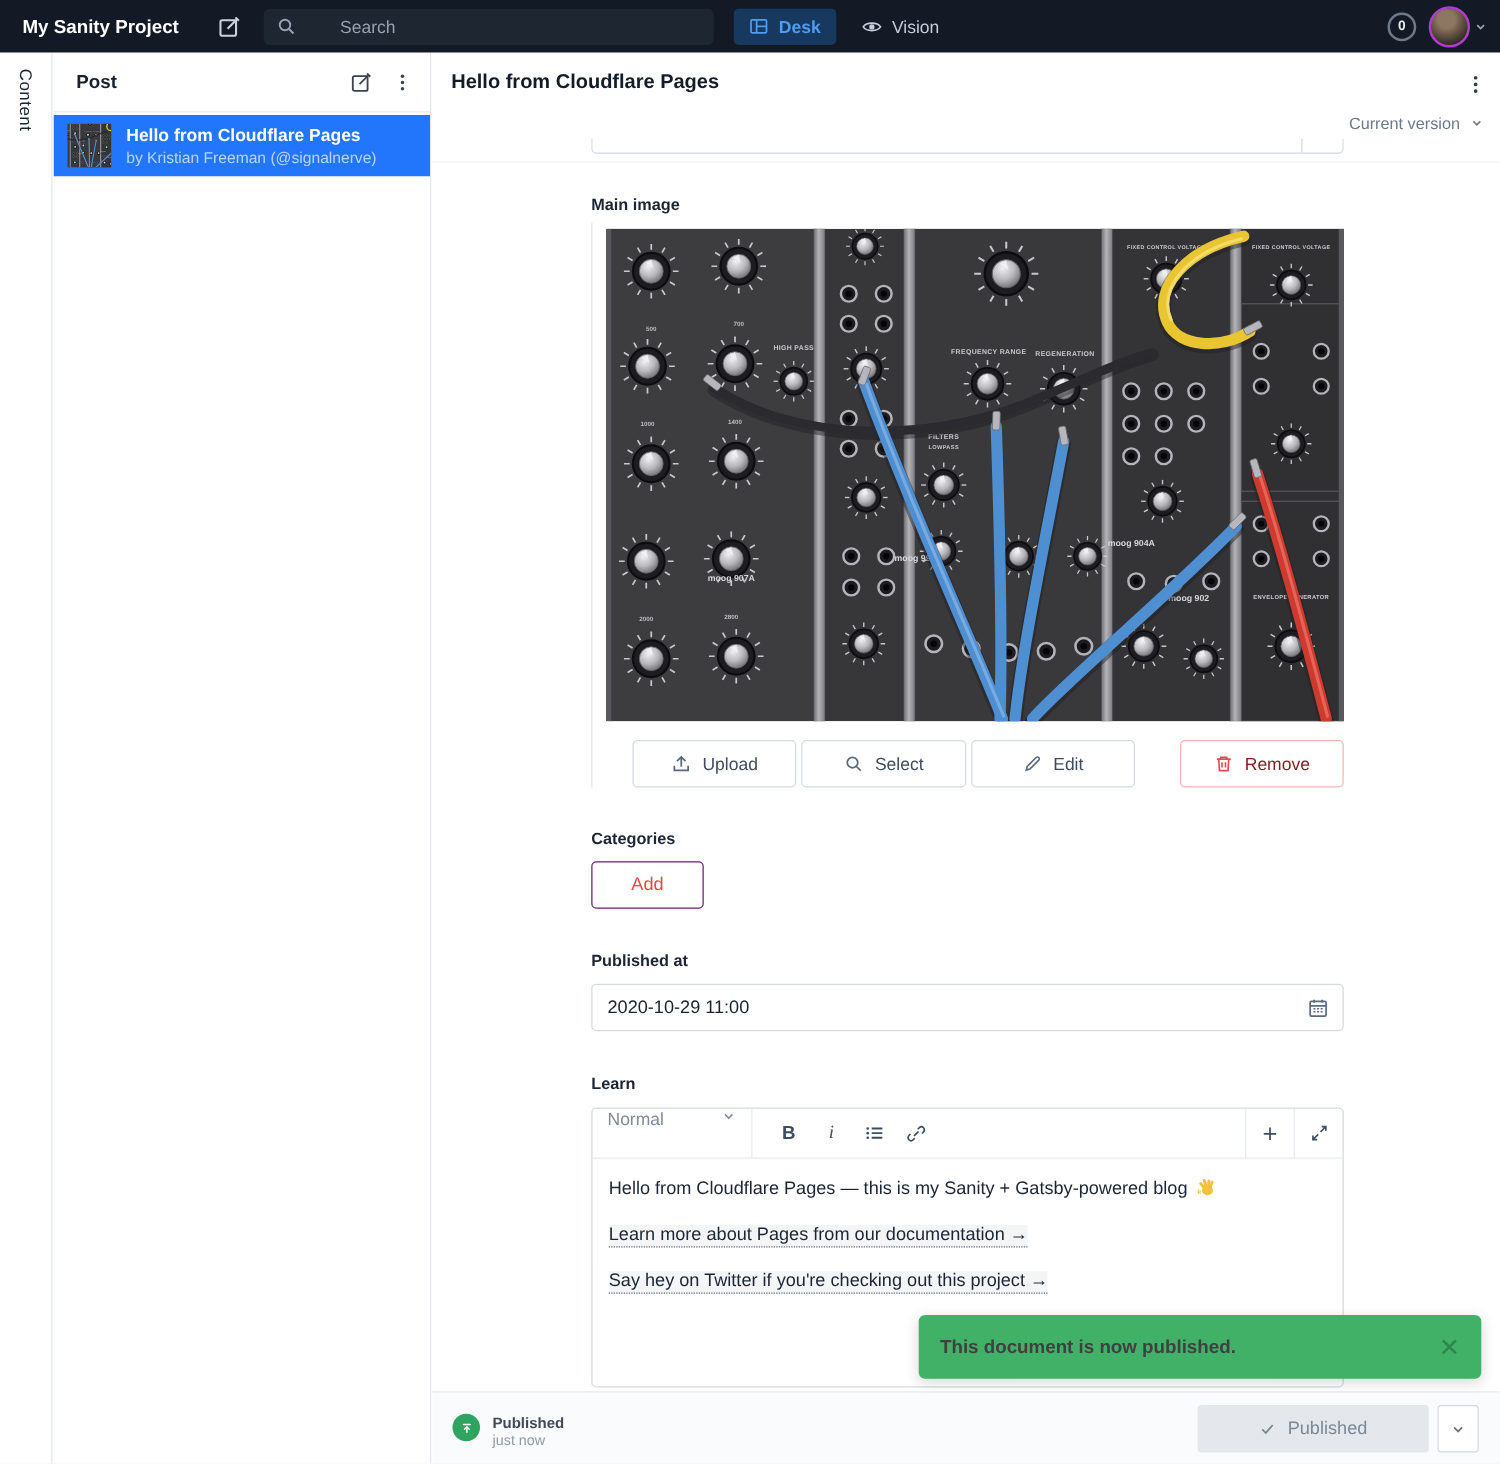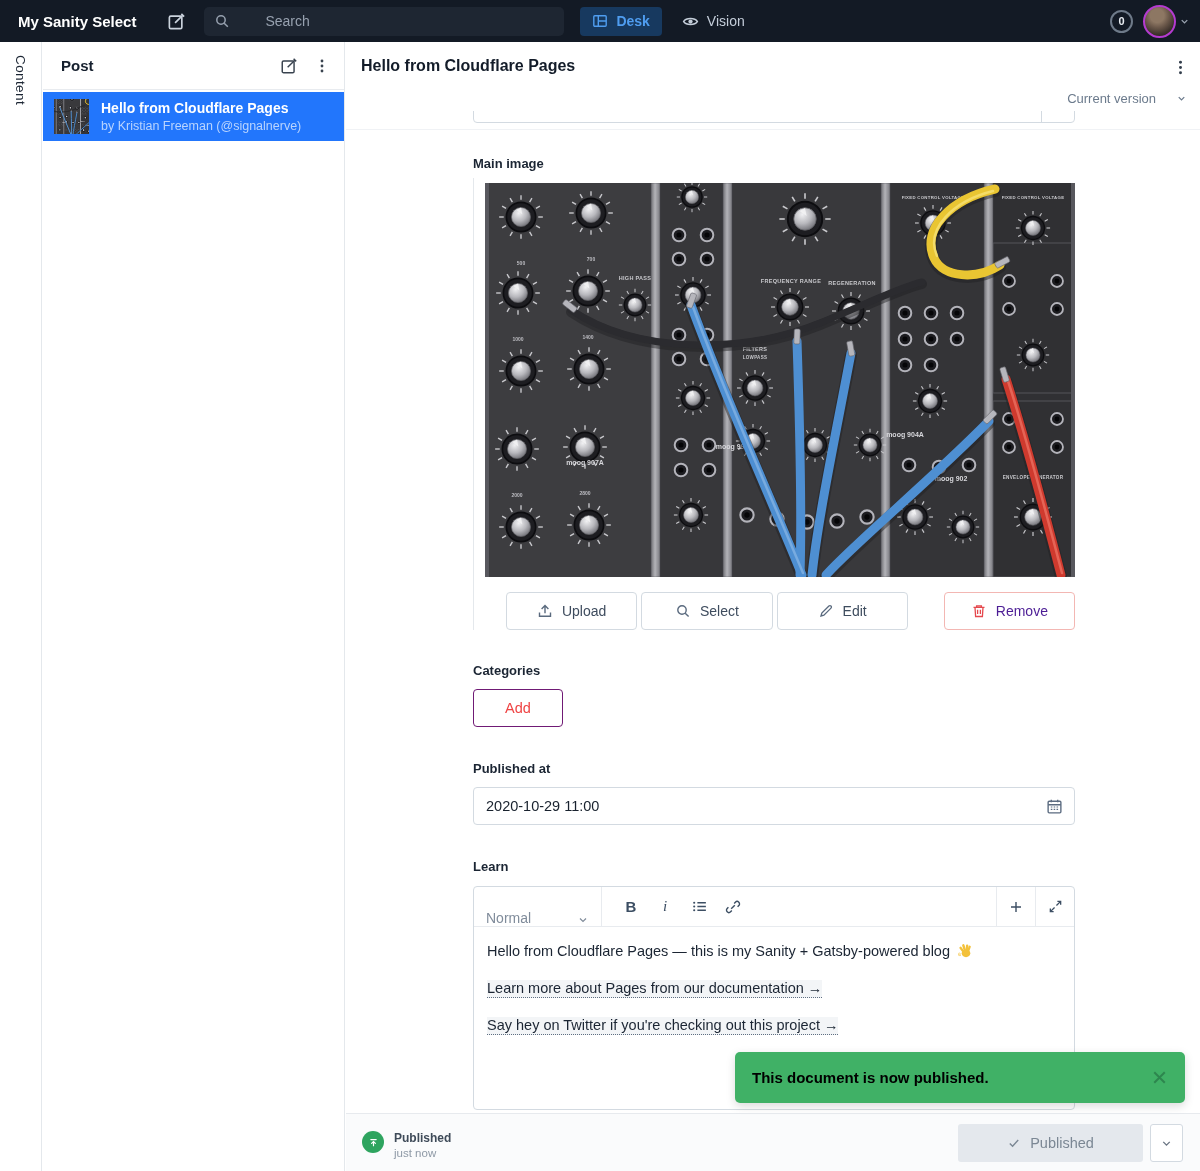--- a/index.html
+++ b/index.html
@@ -53,55 +53,55 @@
   .lp-item { position:absolute; top:50px; left:0; right:0; height:49px; background:#2276fc;
     display:flex; align-items:center; padding:0 8px 0 11px; cursor:pointer; }
   .lp-thumb { width:35px; height:35px; flex:none; overflow:hidden; }
   .lp-text { margin-left:12px; overflow:hidden; }
   .lp-item-title { font-size:14px; font-weight:700; color:#fff; white-space:nowrap; }
   .lp-item-sub { font-size:12.5px; color:#b9d4fe; margin-top:3px; white-space:nowrap; }
 
   
   .doc-title { position:absolute; left:361px; top:57px; font-size:16px; font-weight:600; color:#131c29; }
   .doc-kebab { position:absolute; left:1168px; top:55px; width:24px; height:24px; color:#333e4c; }
-  .version-row { position:absolute; top:91px; right:13px; display:flex; align-items:center; gap:20px;
+  .version-row { position:absolute; top:91px; right:13px; display:flex; align-items:center; gap:8px;
     color:#6b7a8c; font-size:13px; cursor:pointer;margin-left:23px; }
   .header-hairline { position:absolute; left:346px; right:0; top:129px; height:1px; background:#f0f2f5; }
 
   .slug-clip { position:absolute; left:473px; top:111px; width:602px; height:13px; overflow:hidden; }
   .slug-box { position:absolute; left:0; top:-24px; width:602px; height:36px;
     border:1px solid #d3dae1; border-radius:4px; background:#fff; }
   .slug-div { position:absolute; right:32px; top:0; bottom:0; width:1px; background:#d3dae1; }
 
   .field-label { position:absolute; font-size:13px; font-weight:700; color:#1b2533;text-align:right; }
   .fieldset-bar { position:absolute; left:473px; top:178px; width:1px; height:452px; background:#e4e8ec; }
 
   .main-img { position:absolute; left:485px; top:183px; width:590px; height:394px; cursor:pointer; }
 
   .img-actions { position:absolute; left:485px; top:592px; width:590px; display:flex; gap:4px;padding-left:21px; }
   .act-btn { flex:1; height:38px; border:1px solid #d3dae1; border-radius:4px; background:#fff;
     display:flex; align-items:center; justify-content:center; gap:9px; font-size:14px; color:#3e4c5e;
     cursor:pointer; font-family:inherit; }
   .act-btn svg { color:#5a6a7e; }
-  .act-btn.danger { color:#4c1d95; border-color:#f3b7b3;margin-left:32px; }
+  .act-btn.danger { color:#7f1d1d; border-color:#f3b7b3;margin-left:32px; }
   .act-btn.danger svg { color:#e5484d; }
 
   .add-btn { position:absolute; left:473px; top:689px; width:90px; height:38px;
     border:1px solid #701a75; border-radius:4px; background:#fff; color:#ef4444; font-size:14.5px;
     display:flex; align-items:center; justify-content:center; cursor:pointer; font-family:inherit; }
 
   .date-input { position:absolute; left:473px; top:787px; width:602px; height:38px;
     border:1px solid #d3dae1; border-radius:4px; background:#fff; font-size:14.5px; color:#19222e;
     padding:0 42px 0 12px; font-family:inherit; outline:none; }
   .cal-icon { position:absolute; left:1046px; top:798px; color:#5b6b80; cursor:pointer; }
 
   .editor { position:absolute; left:473px; top:886px; width:602px; height:224px;
     border:1px solid #d3dae1; border-radius:4px; background:#fff; }
   .ed-toolbar { height:40px; border-bottom:1px solid #e8ebef; display:flex; align-items:stretch; }
-  .ed-style { width:128px; border-right:1px solid #e8ebef; display:flex; align-items:flex-end;
+  .ed-style { width:128px; border-right:1px solid #e8ebef; display:flex; align-items:flex-start;
     padding:0 12px; color:#808c9b; font-size:14px; cursor:pointer; }
   .ed-style .chev { margin-left:auto; }
   .ed-icons { display:flex; align-items:center; padding-left:12px; color:#3c4e63; }
   .ed-ibtn { width:34px; height:100%; display:flex; align-items:center; justify-content:center;
     cursor:pointer; background:none; border:none; color:#3c4e63; font-family:inherit; }
   .ed-b { font-weight:700; font-size:15px; }
   .ed-i { font-style:italic; font-size:15px; font-family:"Liberation Serif", serif; }
   .ed-right { margin-left:auto; display:flex; }
   .ed-rbtn { width:39px; border-left:1px solid #e8ebef; display:flex; align-items:center;
     justify-content:center; color:#3c4e63; cursor:pointer; background:none; border-top:none;
@@ -109,21 +109,21 @@
   .ed-content { padding:14px 13px; font-size:14.5px; color:#1b2533; line-height:1.5; }
   .ed-content p { margin:0 0 15px; }
   .pt-link { background:#f3f5f7; border-bottom:1px dotted #5f6f82; padding-bottom:1px; cursor:pointer; }
   .wave { display:inline-block; vertical-align:-2px; margin-left:3px; }
   .sr { position:absolute; width:1px; height:1px; overflow:hidden; clip-path:inset(50%); }
 
   
   .toast { position:absolute; left:735px; top:1052px; width:450px; height:51px; background:#40b166;
     border-radius:5px; box-shadow:0 3px 10px rgba(0,0,0,.15); display:flex; align-items:center;
     padding:0 15px 0 17px; z-index:20; }
-  .toast-msg { color:#000000; font-size:15px; font-weight:600; }
+  .toast-msg { color:#404040; font-size:15px; font-weight:600; }
   .toast-close { margin-left:auto; color:rgba(16,65,39,.38); cursor:pointer; }
 
   
   .footer { position:absolute; left:346px; right:0; top:1113px; bottom:0; background:#fafbfc;
     border-top:1px solid #e7eaee; }
   .pub-chip { position:absolute; left:16px; top:17px; display:flex; align-items:flex-start; gap:10px; }
   .pub-circle { width:22px; height:22px; border-radius:50%; background:#2ea45f; color:#fff;
     display:flex; align-items:center; justify-content:center; flex:none; }
   .pub-status { font-size:12px; font-weight:700; color:#3f4b59; }
   .pub-time { font-size:11.5px; color:#8e99a6; margin-top:2px; }
@@ -316,21 +316,21 @@
       <use href="#plug" transform="translate(504,235) rotate(45)"></use>
       <use href="#plug" transform="translate(520,193) rotate(-17)"></use>
       <use href="#plug" transform="translate(516,80) rotate(62)"></use>
     </g>
   </defs>
 </svg>
 
 <div class="app">
 
   <div class="navbar">
-    <div class="nav-title">My Sanity Select</div>
+    <div class="nav-title">My Sanity Project</div>
     <button class="icon-btn nav-compose">
       <span>
         <svg width="19" height="19" viewBox="0 0 16 16" fill="none" stroke="currentColor" stroke-width="1.4">
           <rect x="2" y="3.5" width="10.5" height="10.5" rx="1.2"></rect>
           <path d="M6.8 9.2 L13.4 2.6 M12.1 1.6 l2.3 2.3"></path>
         </svg>
       </span>
     </button>
     <div class="nav-search">
       <span>

